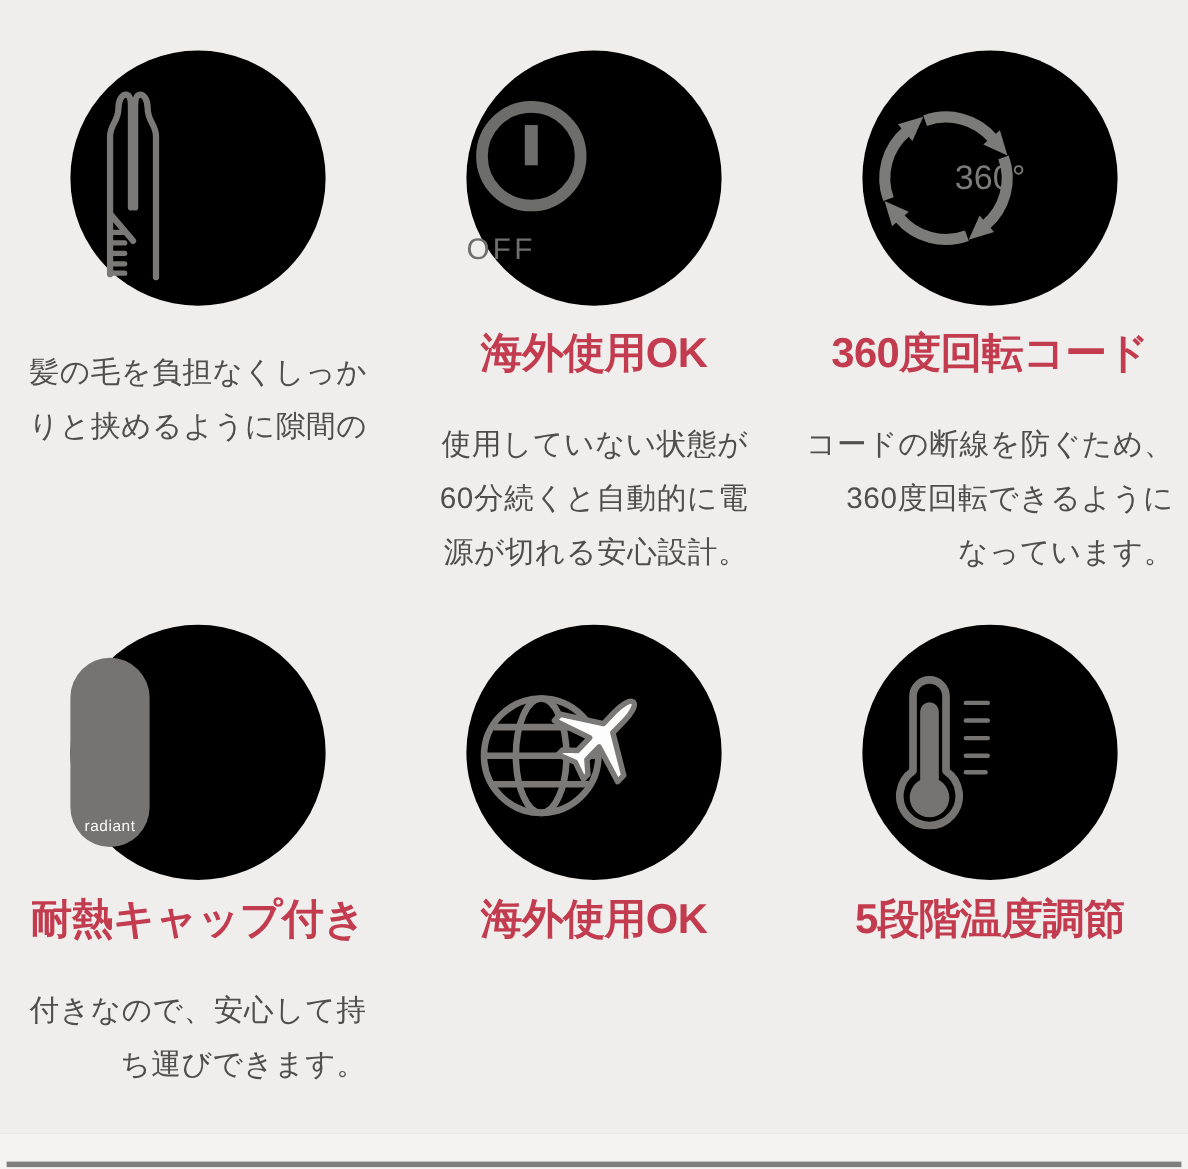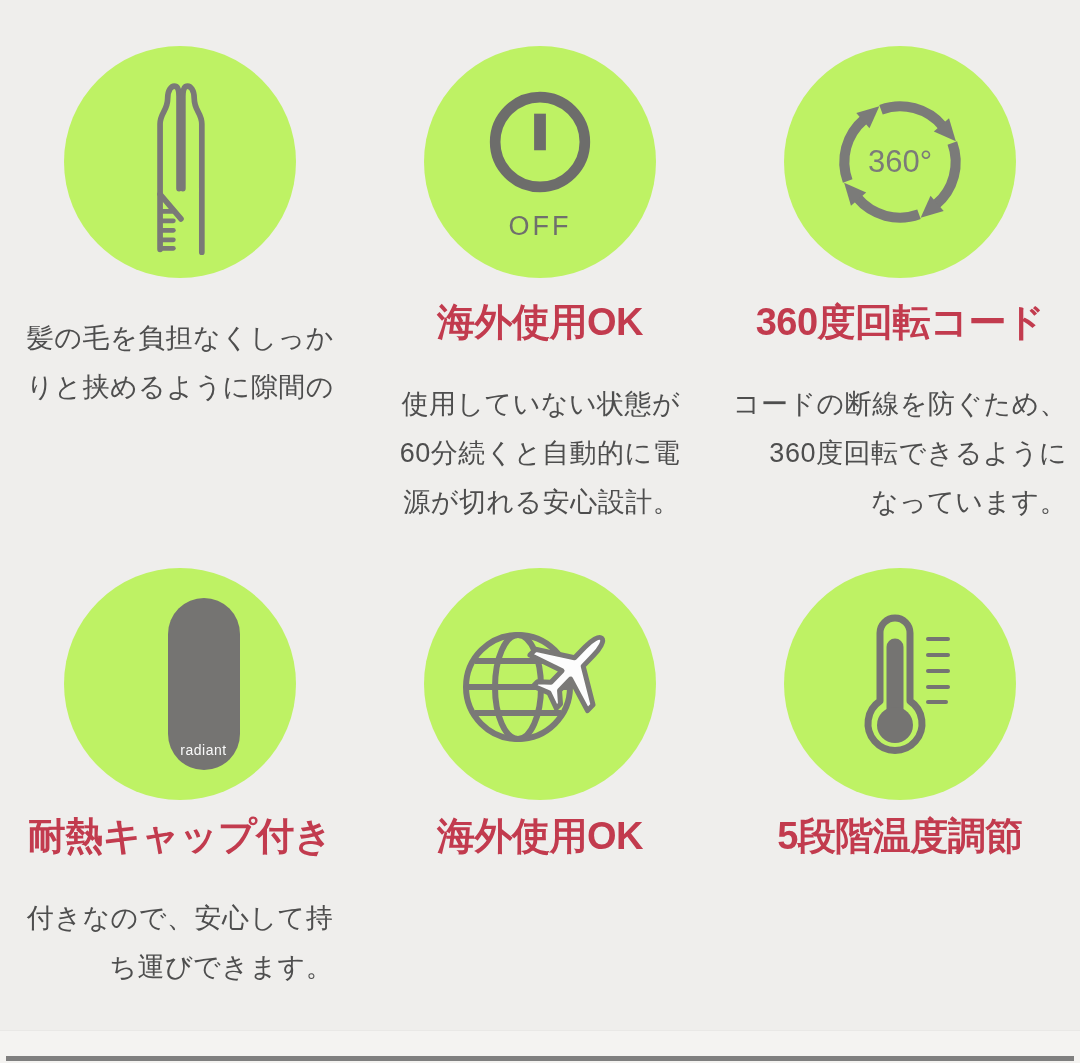--- a/index.html
+++ b/index.html
@@ -15,22 +15,22 @@
     grid-template-columns:repeat(3,360px);
     grid-template-rows:531px 500px;
   }
   .cell {
     display:flex; flex-direction:column; align-items:center;
   }
   .row1 { padding-top:46px; }
   .row2 { padding-top:37px; }
   .icon-circle {
     width:232px; height:232px; border-radius:50%;
-    background:#bef264;
-    display:flex; flex-direction:column; align-items:center; justify-content:center;
+    background:#000000;
+    display:flex; flex-direction:column; justify-content:center;
     position:relative;
     flex-shrink:0;
   }
   .feature-title {
     margin-top:24px;
     font-size:38px; font-weight:bold;
     color:#c23b4e;
     letter-spacing:-0.5px;
     white-space:nowrap;
     line-height:1.1;
@@ -50,21 +50,21 @@
   }
   .rotate-center-label {
     position:absolute; top:50%; left:50%;
     transform:translate(-50%,-50%);
     font-size:31px; color:#7b7b79;
   }
   .capsule {
     width:72px; height:172px; border-radius:36px;
     background:#757472;
     display:flex; align-items:flex-end; justify-content:center;
-    padding-bottom:12px; box-sizing:border-box;margin-left:47px;
+    padding-bottom:12px; box-sizing:border-box;
   }
   .capsule-label { color:#fafafa; font-size:14px; letter-spacing:0.5px; }
   .footer {
     position:absolute; left:0; bottom:0; width:1080px; height:32px;
     background:#f4f3f1;
     border-top:1px solid #e9e8e6;
     display:flex; align-items:flex-end;
   }
   .footer-bar {
     height:5px; margin:0 6px 2px 6px; flex:1;

